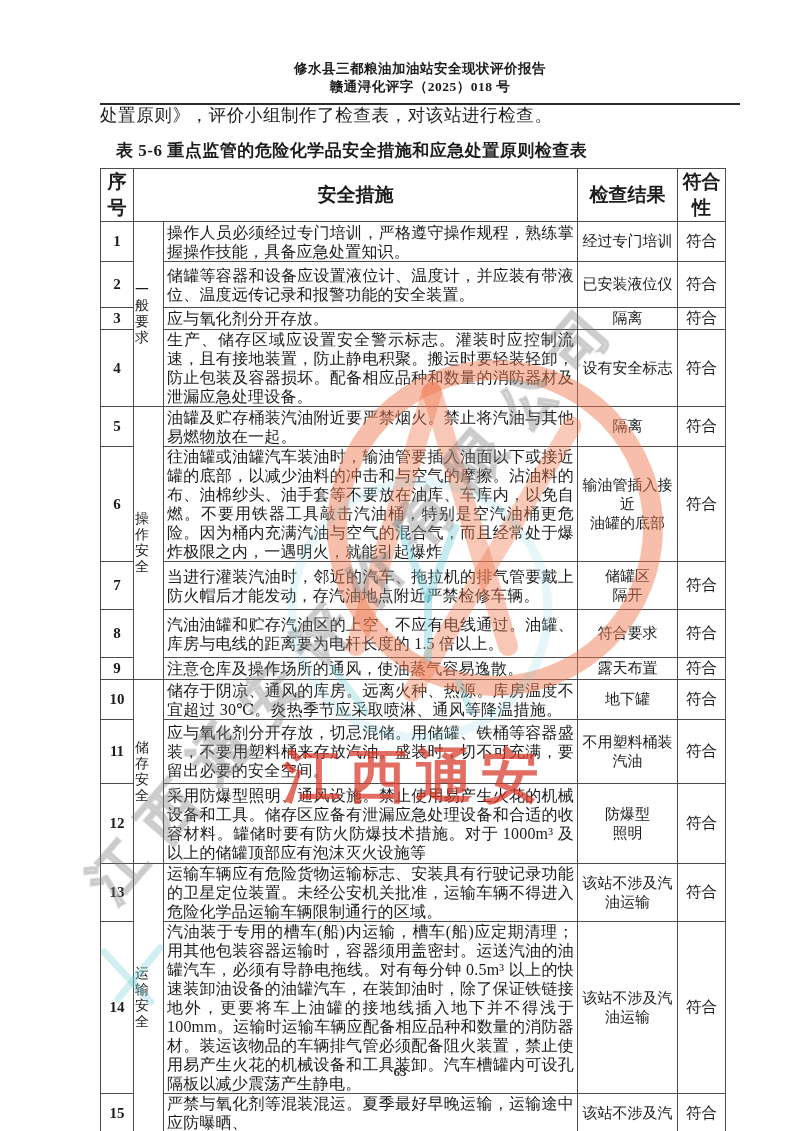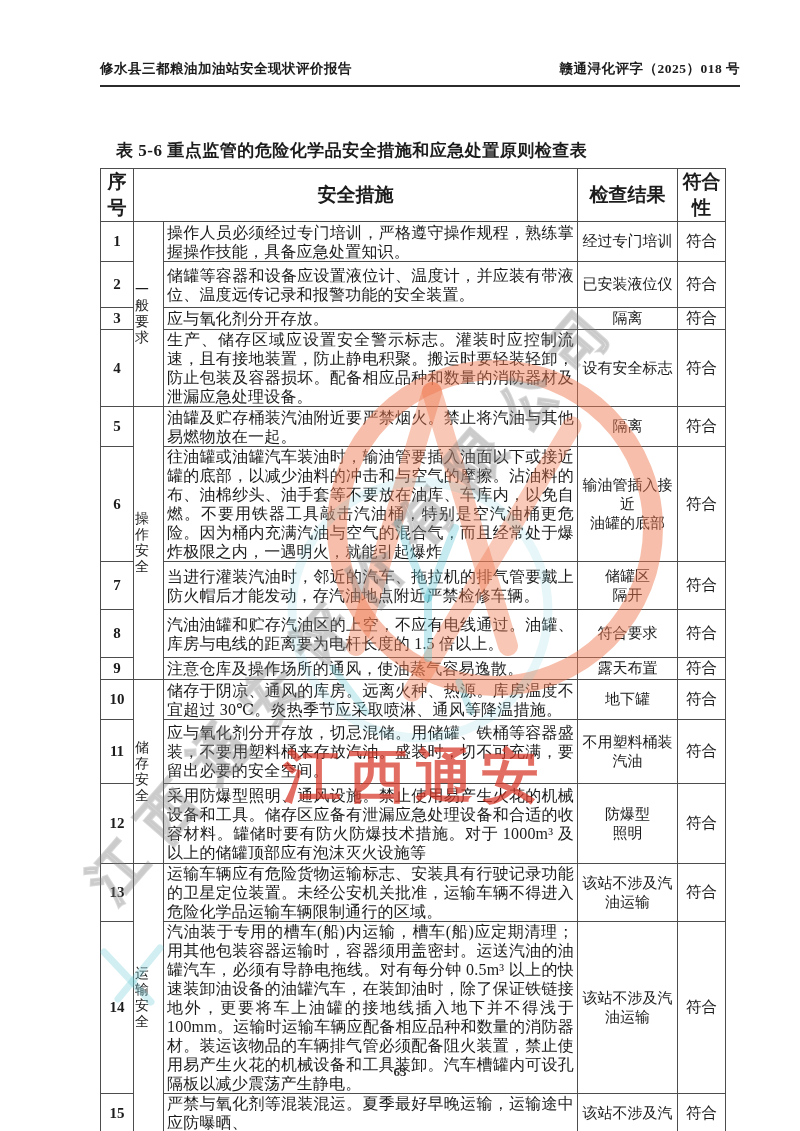--- a/index.html
+++ b/index.html
@@ -3,21 +3,21 @@
 <meta charset="utf-8">
 <style>
   html,body{margin:0;padding:0;background:#ffffff;}
   #page{position:relative;width:800px;height:1131px;background:#ffffff;overflow:hidden;
         font-family:"Liberation Serif","DejaVu Serif",serif;color:#1c1c1c;}
 
   
   .doc-header{position:absolute;left:100px;top:60px;width:640px;display:flex;
               justify-content:space-between;align-items:center;
               border-bottom:2px solid #2b2b2b;padding-bottom:7px;
-              font-size:13.5px;font-weight:bold;letter-spacing:.5px;}
+              font-size:13.5px;font-weight:bold;letter-spacing:.5px;flex-direction:column;}
 
   
   .paragraph{position:absolute;left:100px;top:103px;width:640px;
              font-size:17.5px;letter-spacing:.6px;line-height:24px;}
 
   
   .tbl-title{position:absolute;left:116px;top:139px;width:640px;text-align:left;
              font-size:17px;font-weight:bold;letter-spacing:.5px;}
 
   
@@ -52,20 +52,21 @@
 </head>
 <body>
 
 <div id="page">
 
   <div class="doc-header">
     <span>修水县三都粮油加油站安全现状评价报告</span>
     <span>赣通浔化评字（2025）018 号</span>
   </div>
 
+  <div class="paragraph">处置原则》，评价小组制作了检查表，对该站进行检查。</div>
 
   <div class="tbl-title">表 5-6  重点监管的危险化学品安全措施和应急处置原则检查表</div>
 
   <table class="checklist">
     <colgroup>
       <col style="width:33px">
         <col style="width:30px">
         <col style="width:414px">
       <col style="width:100px">
         <col style="width:48px">

